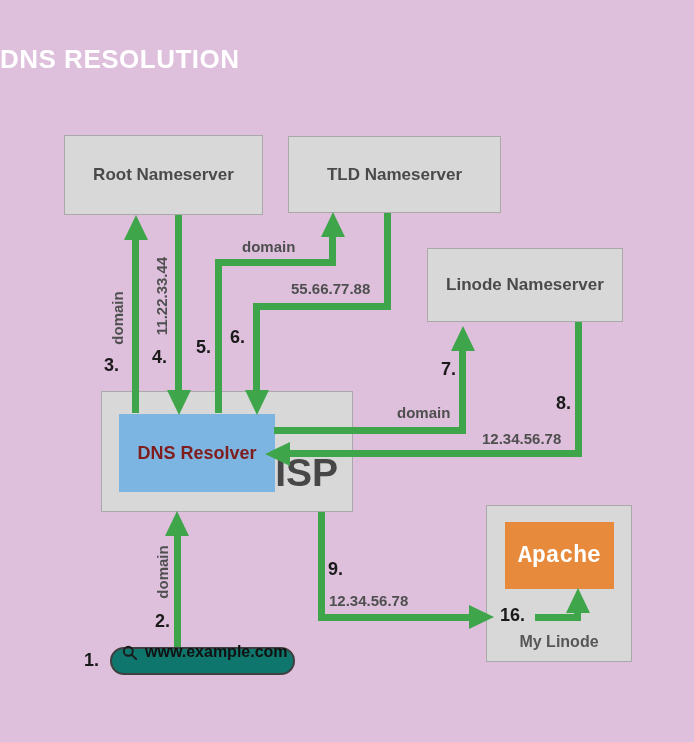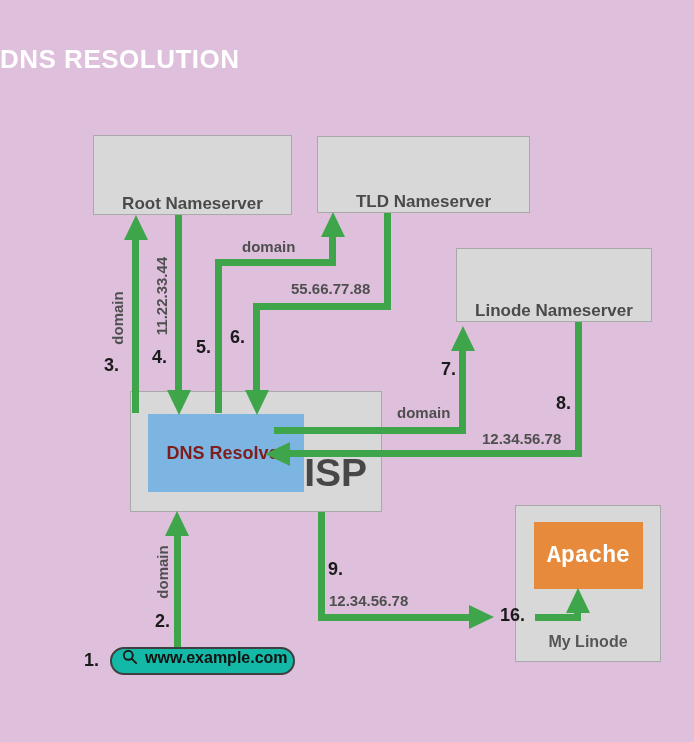--- a/index.html
+++ b/index.html
@@ -15,22 +15,22 @@
   }
   *{margin:0;padding:0;box-sizing:border-box;}
   html,body{width:694px;height:742px;}
   body{font-family:"Liberation Sans","DejaVu Sans",sans-serif;}
   .canvas{position:relative;width:694px;height:742px;background:var(--bg);overflow:hidden;}
 
   .title{position:absolute;left:0;top:44px;width:100%;text-align:left;
     font-size:26px;font-weight:bold;letter-spacing:0.5px;color:var(--title-white);}
 
   .box{position:absolute;background:var(--box-fill);border:1px solid var(--box-border);
-    display:flex;align-items:flex-end;justify-content:center;
-    color:#4a4a4a;font-weight:bold;font-size:17px;z-index:1;margin-left:29px;}
+    display:flex;align-items:center;justify-content:center;
+    color:#4a4a4a;font-weight:bold;font-size:17px;z-index:1;}
   .box-root{left:64px;top:135px;width:199px;height:80px;}
   .box-tld{left:288px;top:136px;width:213px;height:77px;}
   .box-domainns{left:427px;top:248px;width:196px;height:74px;}
   .box-isp{left:101px;top:391px;width:252px;height:121px;}
   .isp-label{position:absolute;right:14px;bottom:16px;font-size:39px;font-weight:bold;color:#474747;}
   .box-resolver{position:absolute;left:17px;top:22px;width:156px;height:78px;background:var(--blue);
     border:none;display:flex;align-items:center;justify-content:center;
     color:#7f1d1d;font-size:18px;font-weight:bold;}
   .box-linode{left:486px;top:505px;width:146px;height:157px;}
   .box-apache{position:absolute;left:18px;top:16px;width:109px;height:67px;background:var(--orange);
@@ -48,22 +48,22 @@
   .head-left{border-top:12px solid transparent;border-bottom:12px solid transparent;
     border-right:25px solid var(--green);}
   .head-right{border-top:12px solid transparent;border-bottom:12px solid transparent;
     border-left:25px solid var(--green);}
 
   .lbl{position:absolute;z-index:6;font-weight:bold;font-size:15px;color:var(--label-gray);white-space:nowrap;}
   .num{position:absolute;z-index:6;font-weight:bold;font-size:18px;color:var(--number-black);white-space:nowrap;}
   .vtext{transform:translate(-50%,-50%) rotate(-90deg);}
 
   .search{position:absolute;left:110px;top:647px;width:185px;height:28px;z-index:6;
-    background:#14b8a6;border:2px solid #3f3f3f;border-radius:14px;
-    display:flex;align-items:flex-start;gap:7px;padding:0 10px;}
+    background:#0f766e;border:2px solid #3f3f3f;border-radius:14px;
+    display:flex;align-items:flex-end;gap:7px;padding:12px 10px;}
   .search-value{font-size:16px;font-weight:bold;color:#111;white-space:nowrap;}
   .mag{display:inline-flex;flex:0 0 auto;}
 </style>
 </head>
 <body>
 
 <div class="canvas">
 
   <div class="title">DNS RESOLUTION</div>
 

